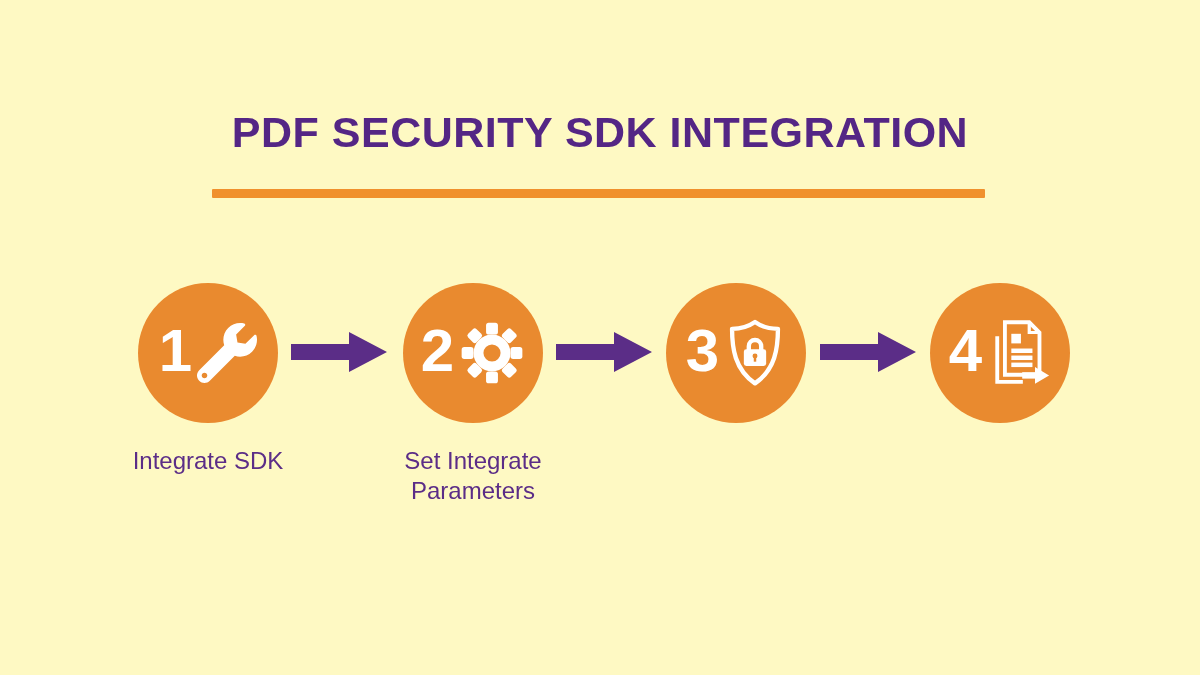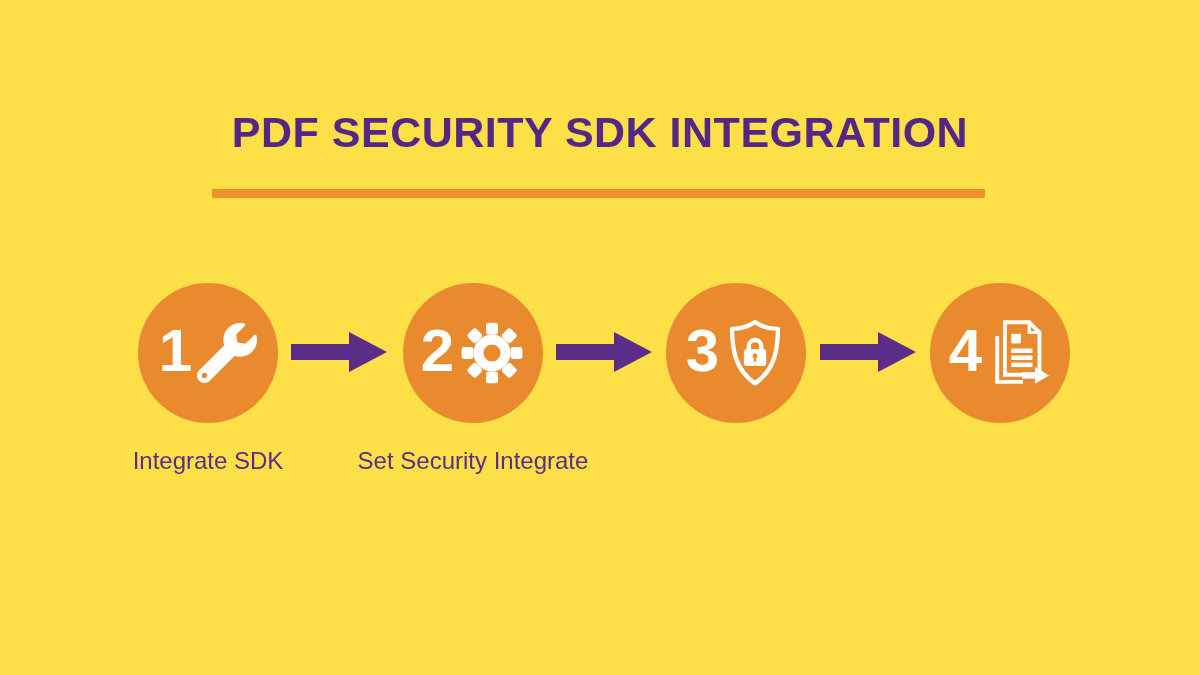--- a/index.html
+++ b/index.html
@@ -6,21 +6,21 @@
     --orange:#E98A2F;
     --bar-orange:#F0912D;
     --title-purple:#542685;
     --text-purple:#5B2D87;
     --arrow-purple:#5B2D87;
     --icon-white:#FFFFFF;
   }
   *{margin:0;padding:0;box-sizing:border-box;}
   html,body{width:1200px;height:675px;background:#ffffff;overflow:hidden;
     font-family:"Liberation Sans","DejaVu Sans",sans-serif;}
-  .stage{position:relative;width:1200px;height:675px;background:#fde047;}
+  .stage{position:relative;width:1200px;height:675px;background:#fef9c3;}
 
   .title{
     position:absolute;top:108px;left:0;width:1200px;
     text-align:center;font-size:43px;font-weight:bold;
     color:var(--title-purple);letter-spacing:0.5px;
   }
   .underline{
     position:absolute;top:189px;left:212px;width:773px;height:9px;
     background:var(--bar-orange);border-radius:1px;
   }
@@ -133,15 +133,15 @@
         <polygon points="0,15 58,15 58,3 96,23 58,43 58,31 0,31"></polygon>
       </svg>
   </div>
   <div class="arrow" id="a3">
     <svg width="96" height="46" viewBox="0 0 96 46">
         <polygon points="0,15 58,15 58,3 96,23 58,43 58,31 0,31"></polygon>
       </svg>
   </div>
 
   <div class="label" id="l1">Integrate SDK</div>
-  <div class="label" id="l2">Set Security Integrate</div>
+  <div class="label" id="l2">Set Integrate Parameters</div>
 
 </div>
 
 </body></html>

